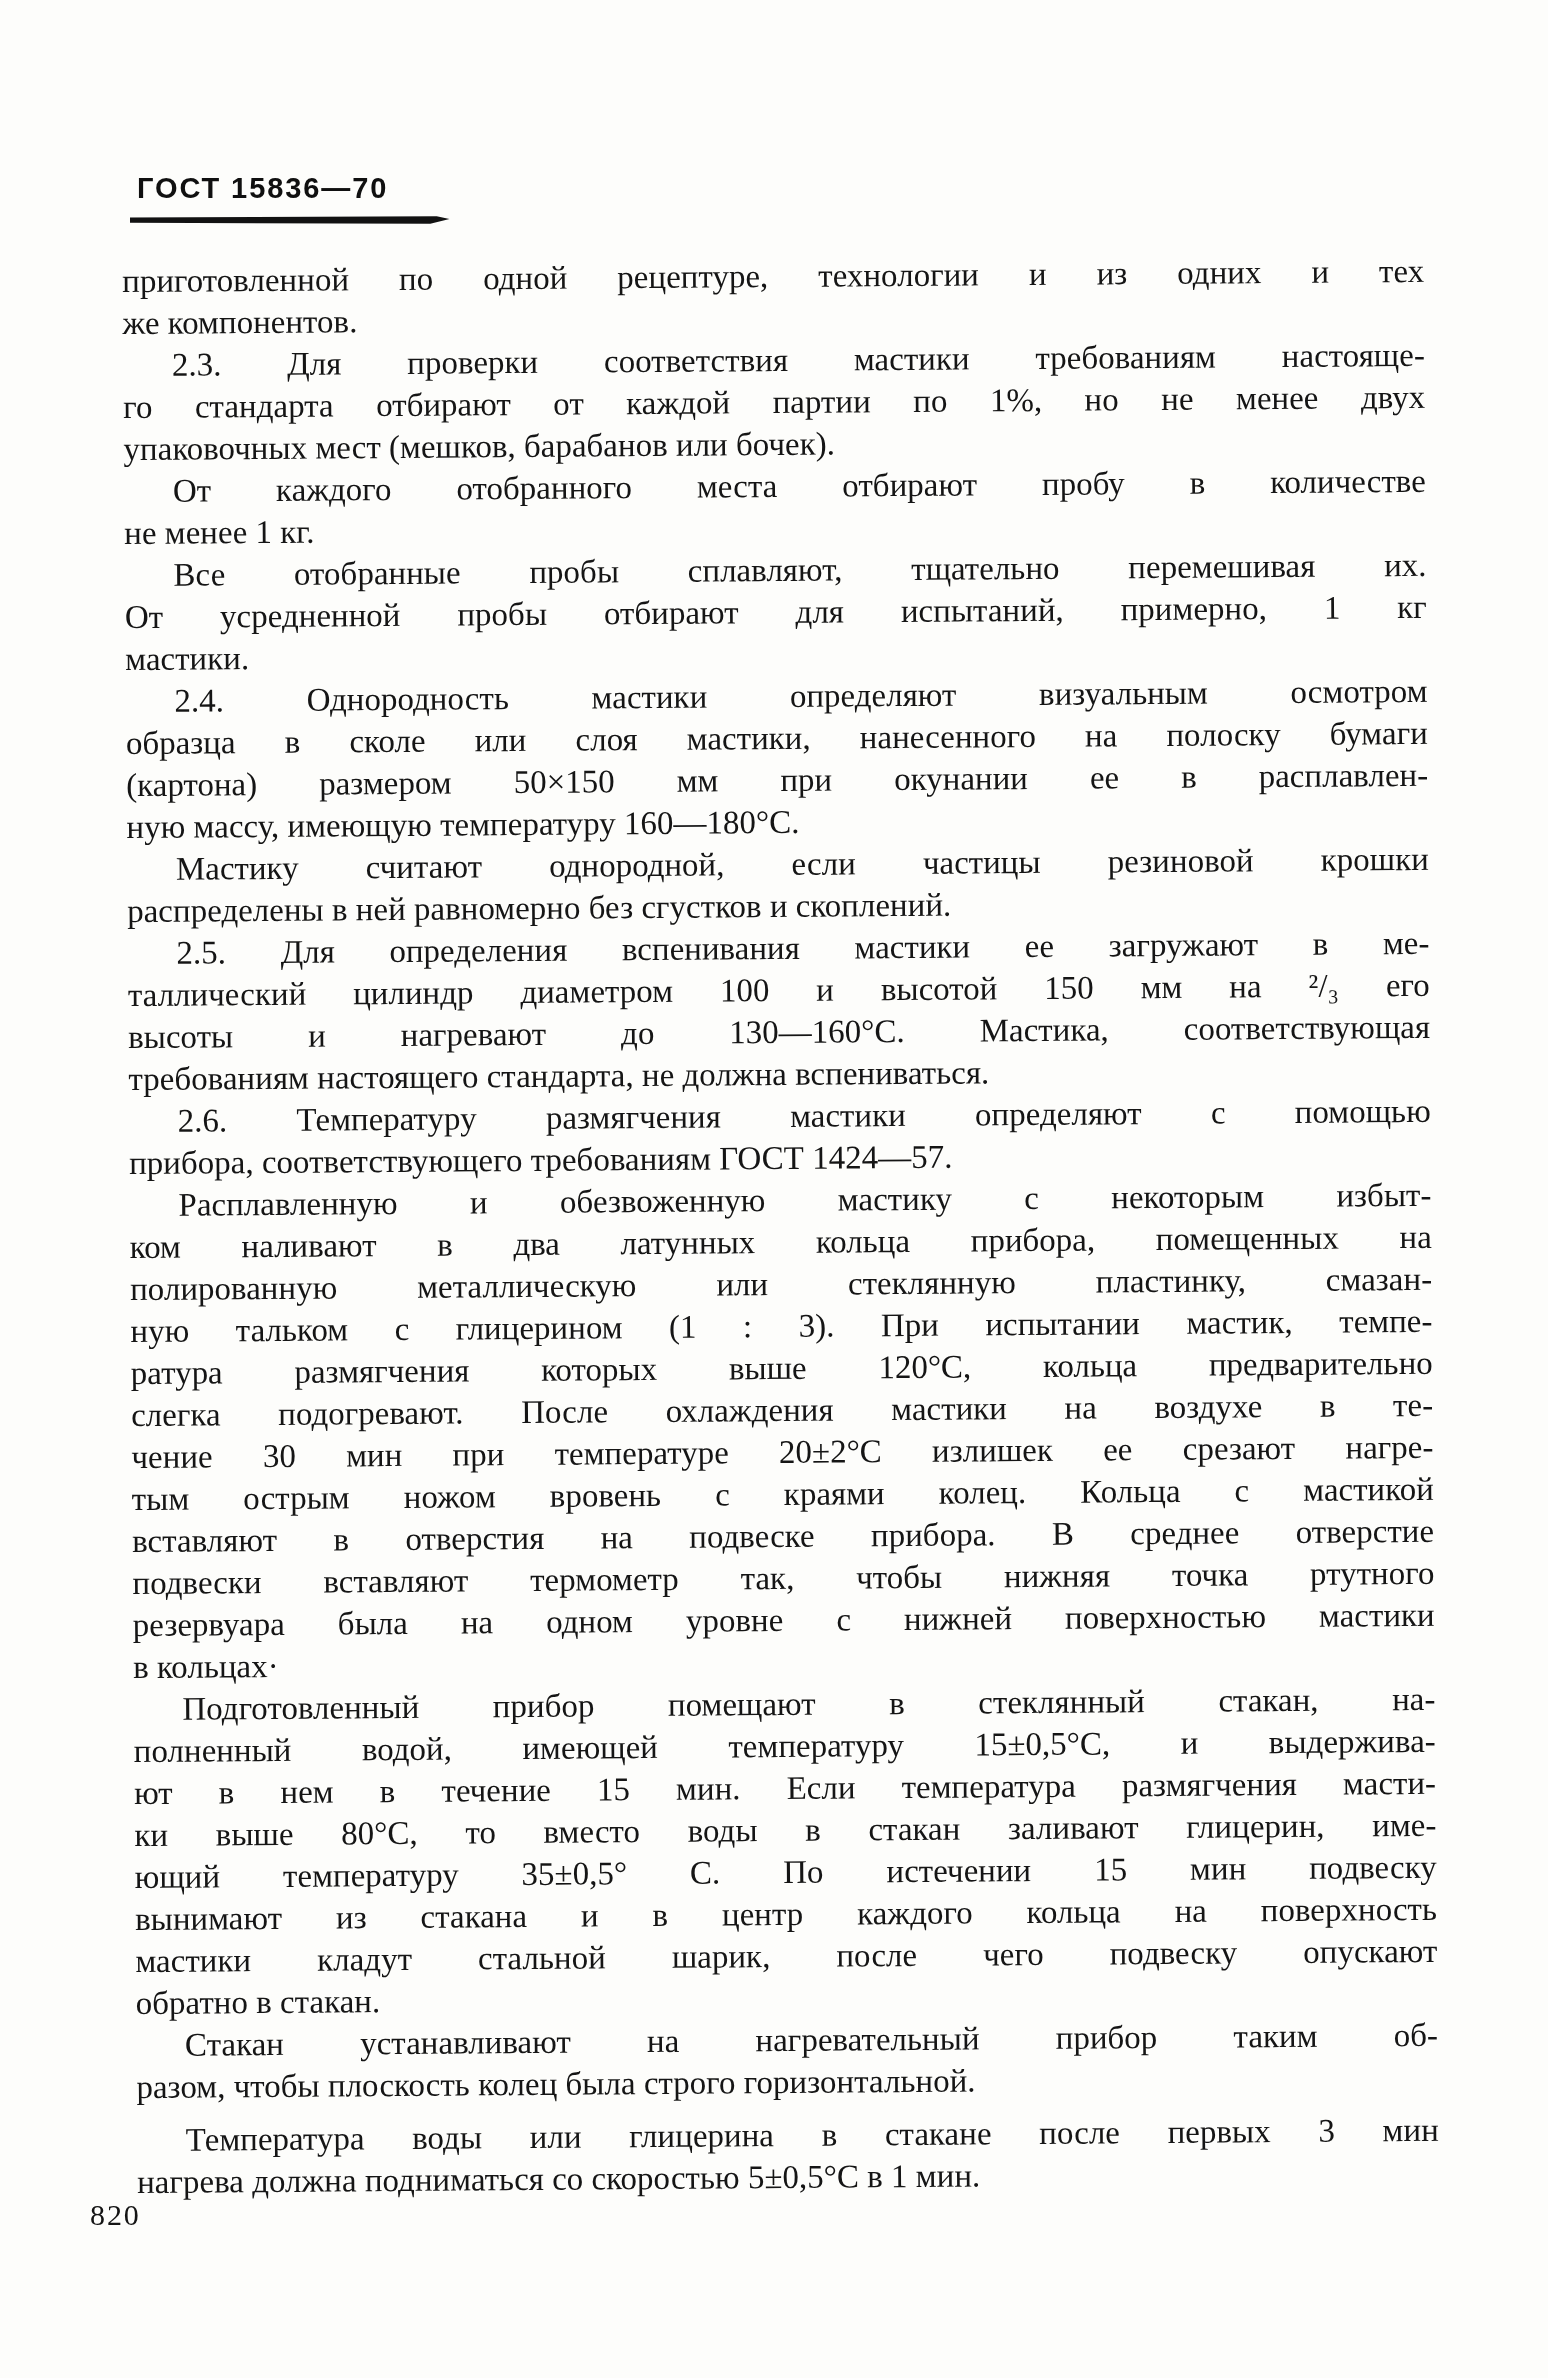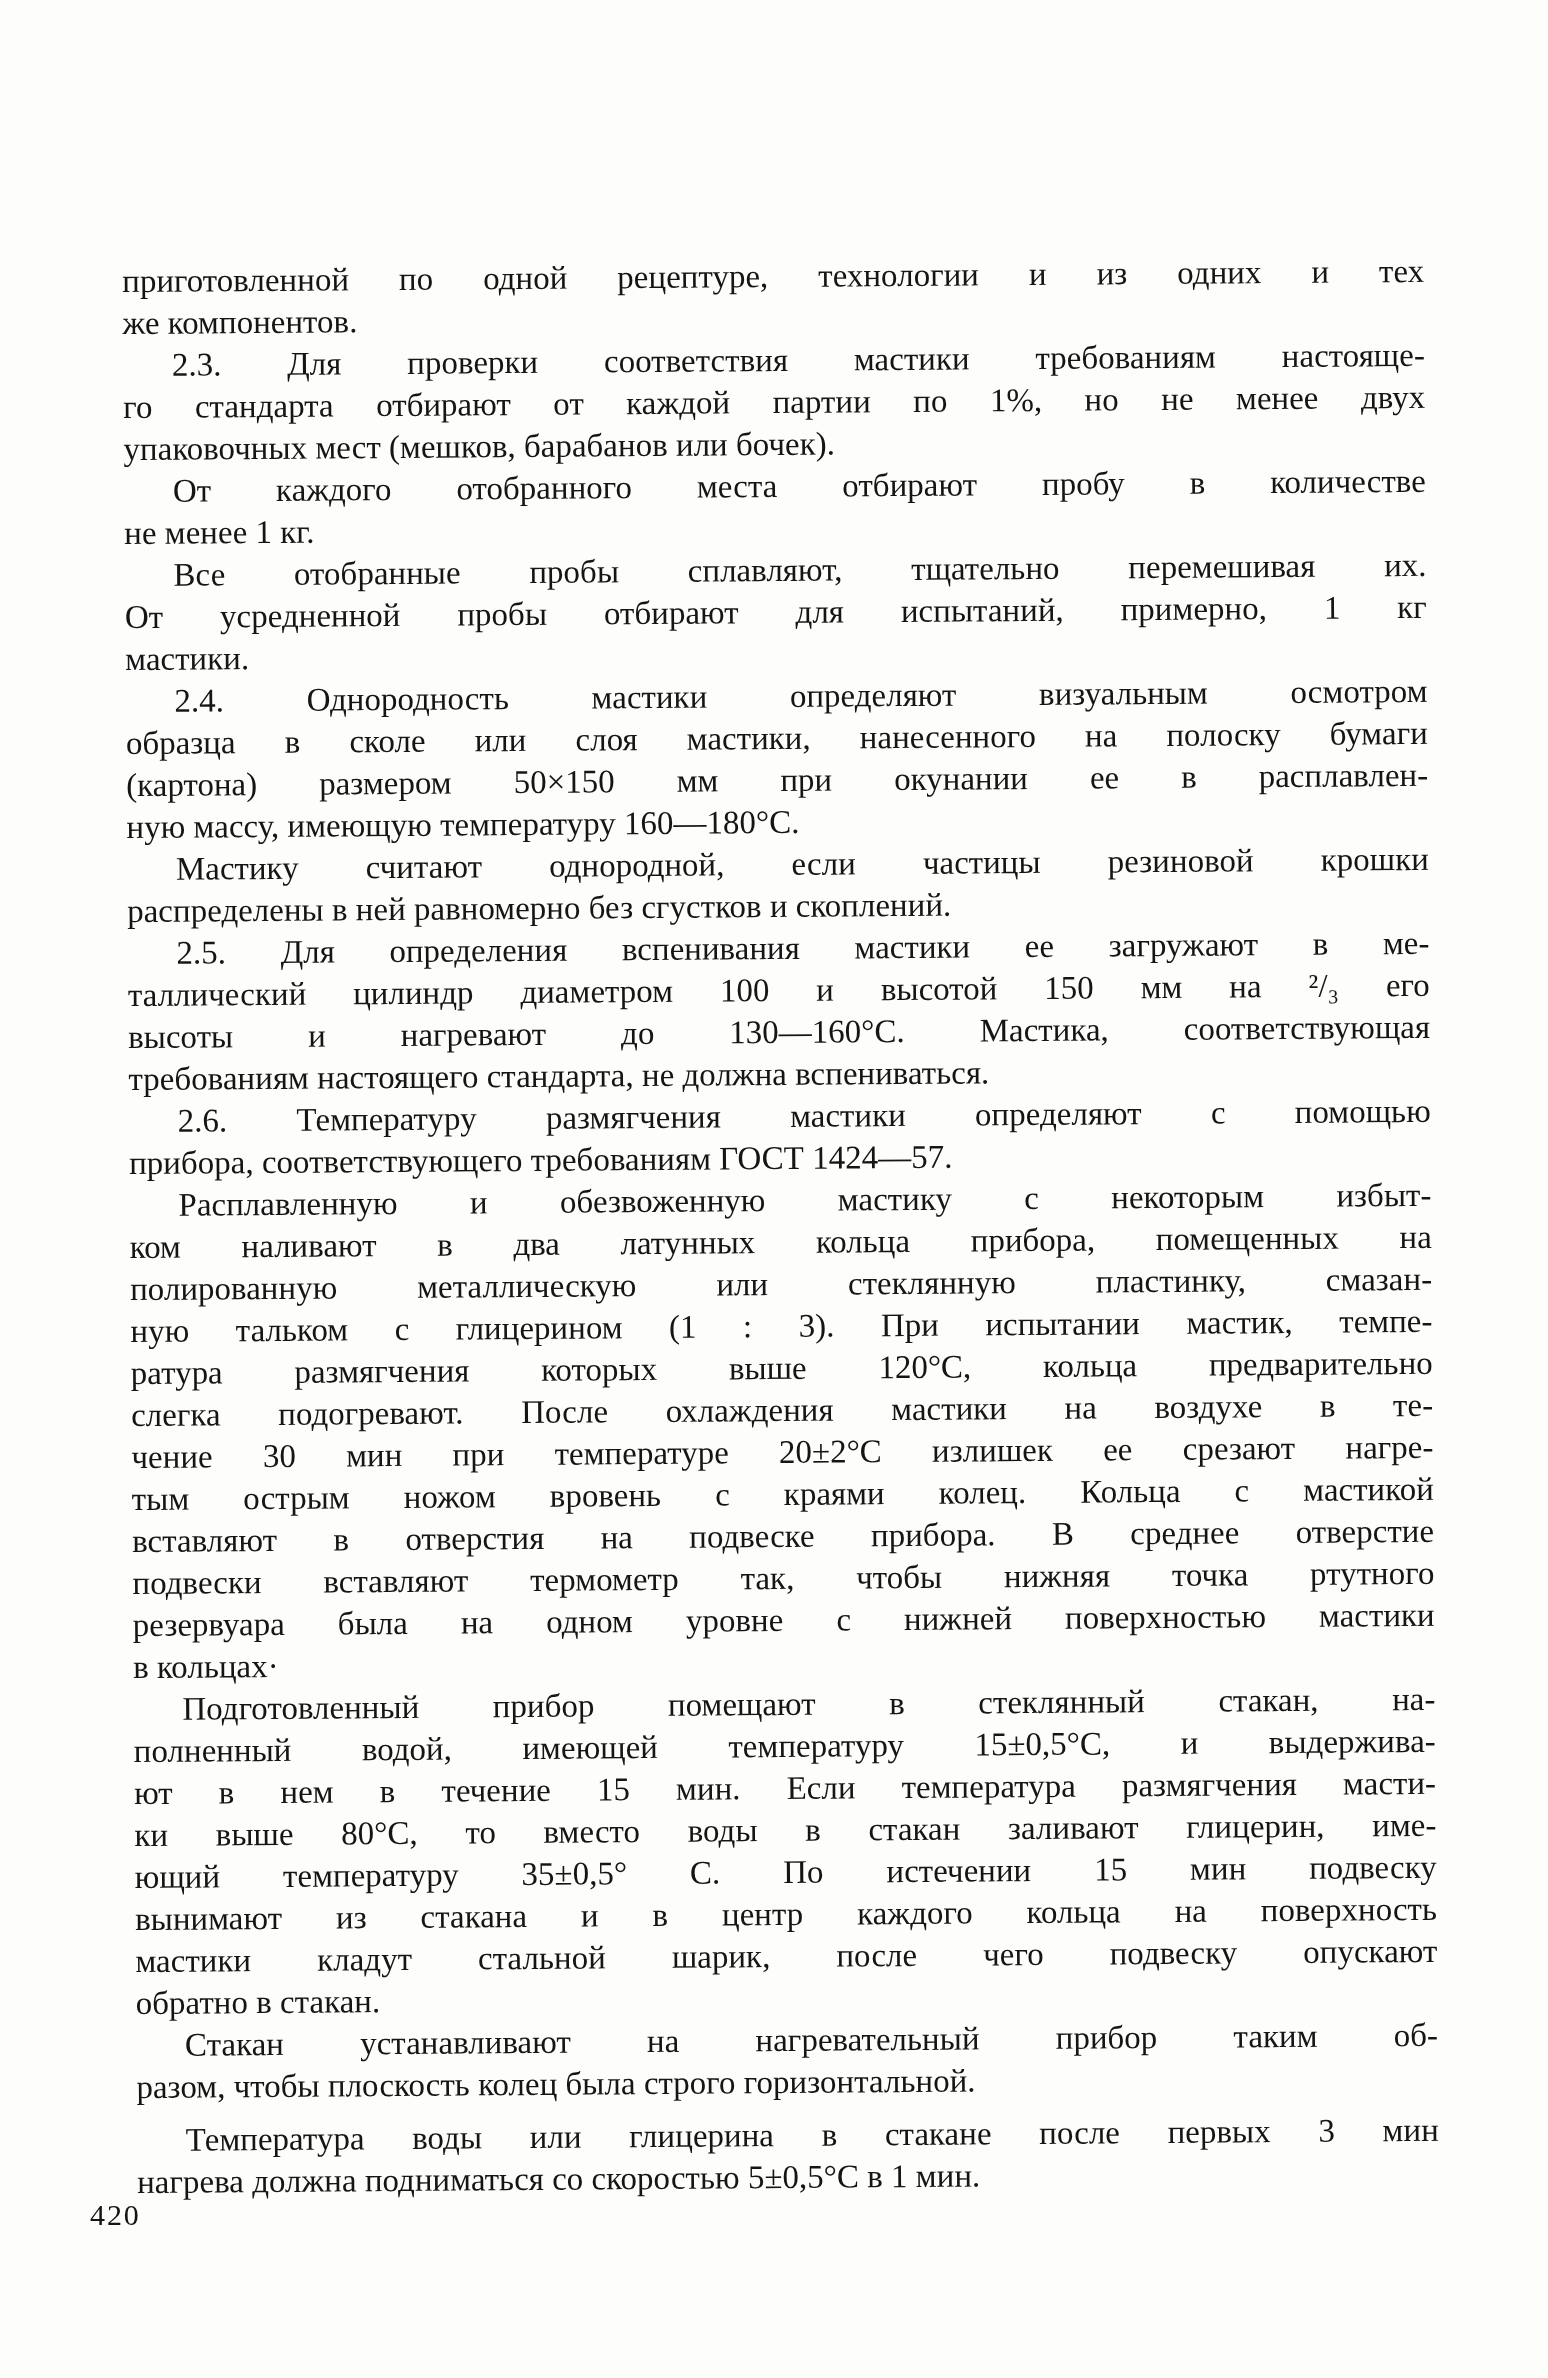--- a/index.html
+++ b/index.html
@@ -66,20 +66,24 @@
     font-size: 30px;
     letter-spacing: 1.9px;
     color: #141414;
   }
 </style>
 </head>
 <body>
 
 <div class="page">
 
+  <header class="doc-header">
+    <div class="gost-number">ГОСТ 15836—70</div>
+    <div class="header-rule"></div>
+  </header>
 
   <main class="text-block">
       <div class="para">
         <div class="line">приготовленной по одной рецептуре, технологии и из одних и тех</div>
         <div class="line final">же компонентов.</div>
       </div>
       <div class="para">
         <div class="line first">2.3. Для проверки соответствия мастики требованиям настояще-</div>
         <div class="line">го стандарта отбирают от каждой партии по 1%, но не менее двух</div>
         <div class="line final">упаковочных мест (мешков, барабанов или бочек).</div>
@@ -140,16 +144,16 @@
       <div class="para">
         <div class="line first">Стакан устанавливают на нагревательный прибор таким об-</div>
         <div class="line final">разом, чтобы плоскость колец была строго горизонтальной.</div>
       </div>
       <div class="para extra-space">
         <div class="line first">Температура воды или глицерина в стакане после первых 3 мин</div>
         <div class="line final">нагрева должна подниматься со скоростью 5±0,5°С в 1 мин.</div>
       </div>
     </main>
 
-  <div class="page-number">420</div>
+  <div class="page-number">820</div>
 
 </div>
 
 
 </body></html>

